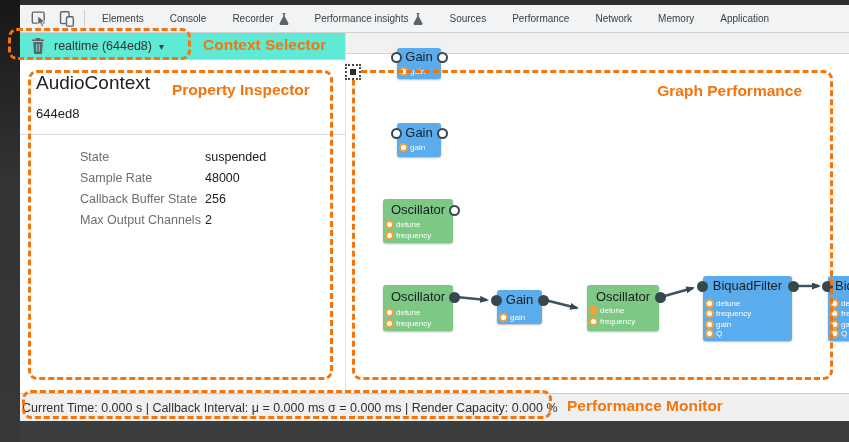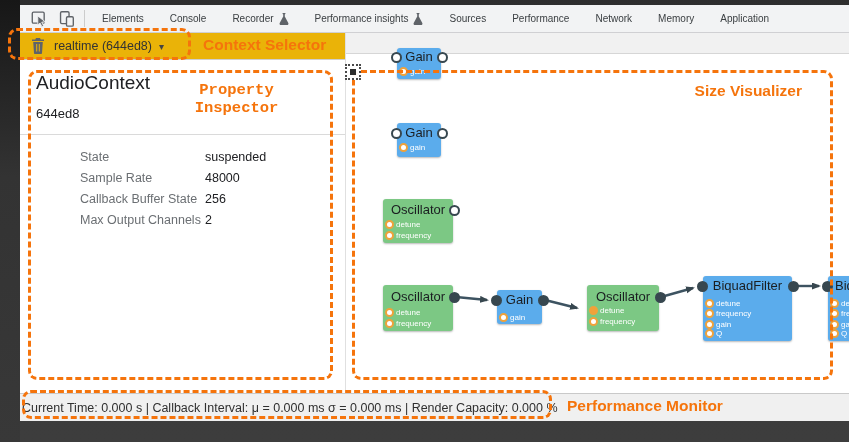--- a/index.html
+++ b/index.html
@@ -22,21 +22,21 @@
     display:flex; align-items:center; padding-left:6px; white-space:nowrap; overflow:hidden; }
   .tabbar .ico { width:17px; height:17px; margin:0 5px; flex:0 0 auto; cursor:pointer; }
   .tabbar .vsep { width:1px; height:17px; background:#ccc; margin:0 4px; flex:0 0 auto; }
   .tabs { display:flex; align-items:center; height:100%; }
   .tab { display:flex; align-items:center; gap:5px; padding:0 13px; height:100%;
     font-size:10px; color:#3c4043; cursor:pointer; }
   
   .main { position:absolute; left:0; top:28px; right:0; bottom:28px; background:#fff; }
   .left-pane { position:absolute; left:0; top:0; width:326px; bottom:0;
     border-right:1px solid #e0e0e0; }
-  .context-row { height:27px; background:#eab308; border-bottom:1px solid #cfcfcf;
+  .context-row { height:27px; background:#5eead4; border-bottom:1px solid #cfcfcf;
     display:flex; align-items:center; padding-left:11px; gap:9px; }
   .context-row .ctx-label { font-size:12.5px; color:#333; cursor:pointer; }
   .context-row .caret { font-size:10px; color:#444; margin-left:-2px; cursor:pointer; }
   .right-pane { position:absolute; left:326px; right:0; top:0; bottom:0; background:#fff; }
   .ctx-strip { height:21px; background:#f1f1f1; border-bottom:1px solid #d6d6d6; }
   
   .inspector { padding:12px 16px 0 16px; }
   .insp-title { font-size:19px; font-weight:400; color:#202124; }
   .insp-id { margin-top:12px; font-size:13px; color:#202124; }
   .insp-hr { margin:13px -16px 0 -16px; border-top:1px solid #dadada; }
@@ -244,24 +244,24 @@
       <div class="pport" style="left: 830px; top: 319.5px;"></div>
       <div class="gparam-label" style="left: 841px; top: 319.5px;">gain</div>
       <div class="pport" style="left: 830px; top: 328.5px;"></div>
       <div class="gparam-label" style="left: 841px; top: 328.5px;">Q</div>
     </div>
 
   <div class="ann-box" style="left:8px; top:28px; width:183px; height:32px;"></div>
   <div class="ann-label" style="left:203px; top:36px;">Context Selector</div>
 
   <div class="ann-box" style="left:28px; top:70px; width:305px; height:310px;"></div>
-  <div class="ann-label" style="left:164px; top:81px; width:145px; text-align:center;font-family:Liberation Mono, monospace;">Property Inspector</div>
+  <div class="ann-label" style="left:172px; top:81px; width:145px; text-align:left;">Property Inspector</div>
 
   <div class="ann-box" style="left:352px; top:70px; width:481px; height:310px;"></div>
-  <div class="ann-label" style="left:650px; top:82px; width:152px; text-align:right;">Size Visualizer</div>
+  <div class="ann-label" style="left:650px; top:82px; width:152px; text-align:right;">Graph Performance</div>
 
   <div class="ann-box" style="left:22px; top:390px; width:530px; height:29px;"></div>
   <div class="ann-label" style="left:567px; top:397px;">Performance Monitor</div>
 
   <div class="sel-handle">
     <div class="inner"></div>
   </div>
 </div>
 
 </body></html>

